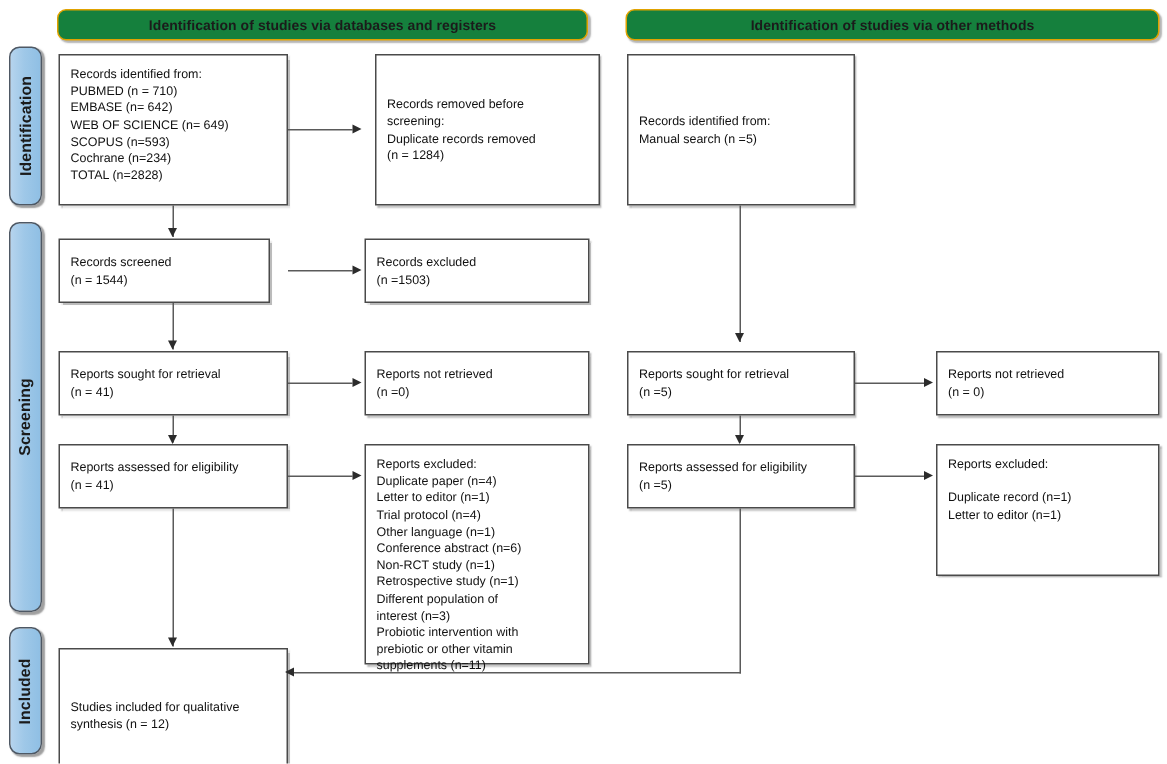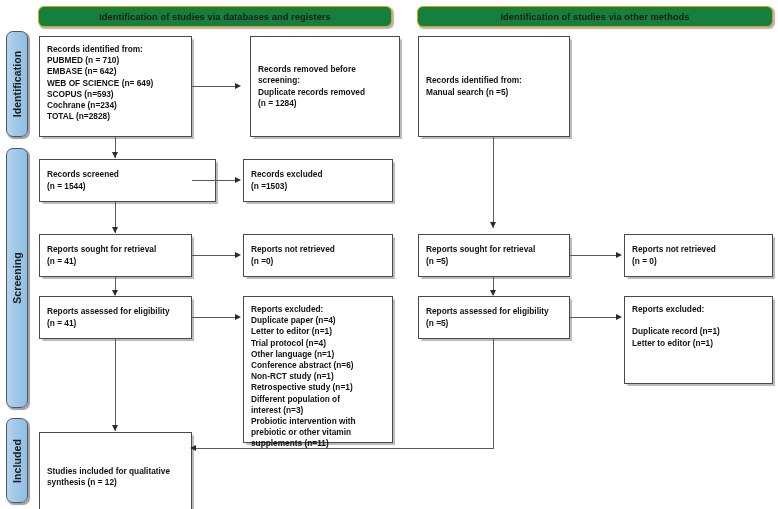--- a/index.html
+++ b/index.html
@@ -73,21 +73,20 @@
     align-items: center;
   }
   .node.vtop { align-items: flex-start; }
   .node .node-text {
     font-size: 8.3px;
     line-height: 11.2px;
     color: #111111;
     padding: 0 7px;
     white-space: pre-line;
     width: 100%;
-    font-weight: bold;
   }
   .node.vtop .node-text { padding-top: 7px; }
 
   
   .conn-h, .conn-v {
     position: absolute;
     background: #5a5a5a;
   }
   .conn-h { height: 1px; }
   .conn-v { width: 1px; }
@@ -153,21 +152,21 @@
      Duplicate records removed
      (n = 1284)</span>
   </div>
 
   <div class="conn-h" style="left:192px; top:86px; width:43px;"></div>
   <div class="arrow right" style="left:235px; top:82.5px;"></div>
 
   <div class="conn-v" style="left:115px; top:137px; height:21px;"></div>
   <div class="arrow down" style="left:111.5px; top:152px;"></div>
 
-  <div class="node" style="left:39px; top:159px; width:177px; height:43px;">
+  <div class="node" style="left:39px; top:159px; width:141px; height:43px;">
     <span class="node-text">Records screened
 (n =   1544)</span>
   </div>
 
   <div class="node" style="left:243px; top:159px; width:150px; height:43px;">
     <span class="node-text">Records excluded
 (n =1503)</span>
   </div>
 
   <div class="conn-h" style="left:192px; top:180px; width:43px;"></div>

